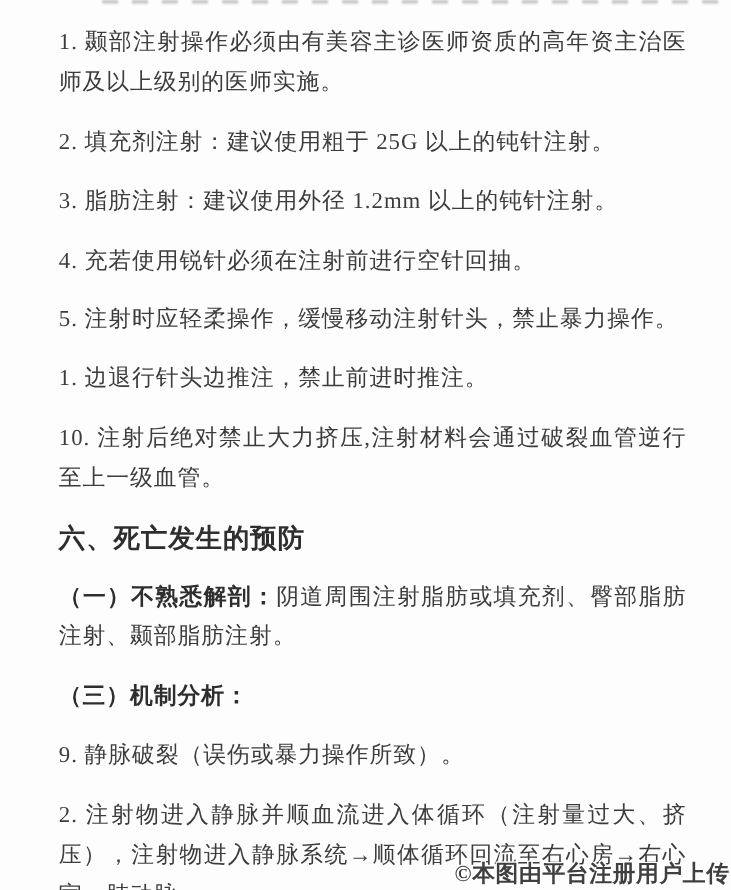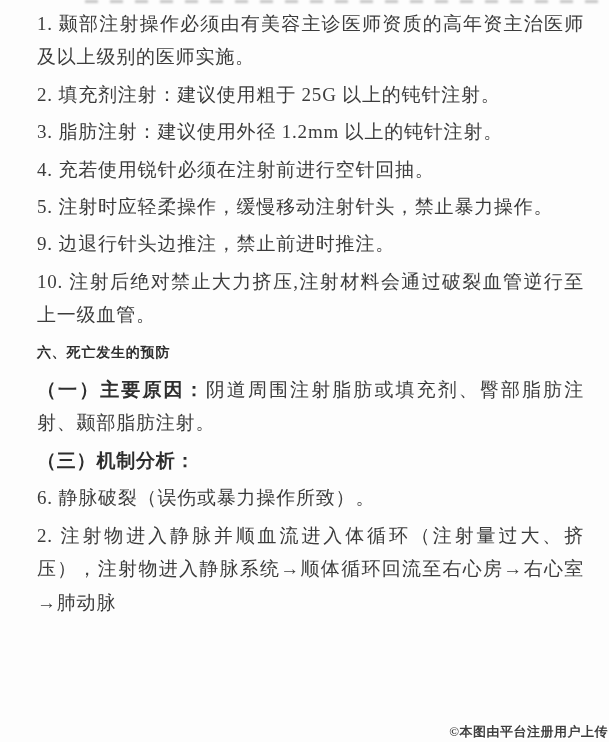--- a/index.html
+++ b/index.html
@@ -19,48 +19,48 @@
     top: 3px;
     left: 33px;
     width: 555px;
     color: #3c3c3c;
     font-size: 19px;
     line-height: 33.4px;
     letter-spacing: 0.8px;
     text-align: justify;
   }
   .para {
-    margin: 4px;
+    margin: 16px;
     padding: 0;
   }
   .para .lead {
     font-weight: bold;
     color: #2e2e2e;
   }
   .heading {
     font-weight: bold;
     color: #2e2e2e;
-    font-size: 14px;
+    font-size: 22px;
   }
   .top-artifact {
     position: absolute;
     top: 0;
     left: 85px;
     right: 6px;
     height: 3px;
     background: repeating-linear-gradient(90deg,
       rgba(110,110,110,0.38) 0px, rgba(110,110,110,0.38) 13px,
       rgba(255,255,255,0) 13px, rgba(255,255,255,0) 25px);
     filter: blur(0.8px);
   }
   .watermark {
     position: absolute;
     right: 1px;
     bottom: 1px;
-    font-size: 13px;
+    font-size: 19px;
     font-weight: bold;
     letter-spacing: 0.5px;
     color: #3f3f3f;
     text-shadow:
       -1px -1px 0 #ffffff, 1px -1px 0 #ffffff,
       -1px 1px 0 #ffffff, 1px 1px 0 #ffffff,
       0 -1px 0 #ffffff, 0 1px 0 #ffffff,
       -1px 0 0 #ffffff, 1px 0 0 #ffffff;
     white-space: nowrap;
   }
@@ -69,29 +69,29 @@
 <body>
 
 <div class="top-artifact"></div>
 
 <div class="doc">
   <p class="para">1. 颞部注射操作必须由有美容主诊医师资质的高年资主治医师及以上级别的医师实施。</p>
   <p class="para">2. 填充剂注射：建议使用粗于 25G 以上的钝针注射。</p>
   <p class="para">3. 脂肪注射：建议使用外径 1.2mm 以上的钝针注射。</p>
   <p class="para">4. 充若使用锐针必须在注射前进行空针回抽。</p>
   <p class="para">5. 注射时应轻柔操作，缓慢移动注射针头，禁止暴力操作。</p>
-  <p class="para">9. 边退行针头边推注，禁止前进时推注。</p>
+  <p class="para">1. 边退行针头边推注，禁止前进时推注。</p>
   <p class="para">10. 注射后绝对禁止大力挤压,注射材料会通过破裂血管逆行至上一级血管。</p>
 
   <p class="para heading">六、死亡发生的预防</p>
 
   <p class="para">
-    <b class="lead">（一）主要原因：</b><span>阴道周围注射脂肪或填充剂、臀部脂肪注射、颞部脂肪注射。</span>
+    <b class="lead">（一）不熟悉解剖：</b><span>阴道周围注射脂肪或填充剂、臀部脂肪注射、颞部脂肪注射。</span>
   </p>
   <p class="para">
     <b class="lead">（三）机制分析：</b><span></span>
   </p>
 
-  <p class="para">6. 静脉破裂（误伤或暴力操作所致）。</p>
+  <p class="para">9. 静脉破裂（误伤或暴力操作所致）。</p>
   <p class="para">2. 注射物进入静脉并顺血流进入体循环（注射量过大、挤压），注射物进入静脉系统→顺体循环回流至右心房→右心室→肺动脉</p>
 </div>
 
 <div class="watermark">©本图由平台注册用户上传</div>
 
 </body></html>

